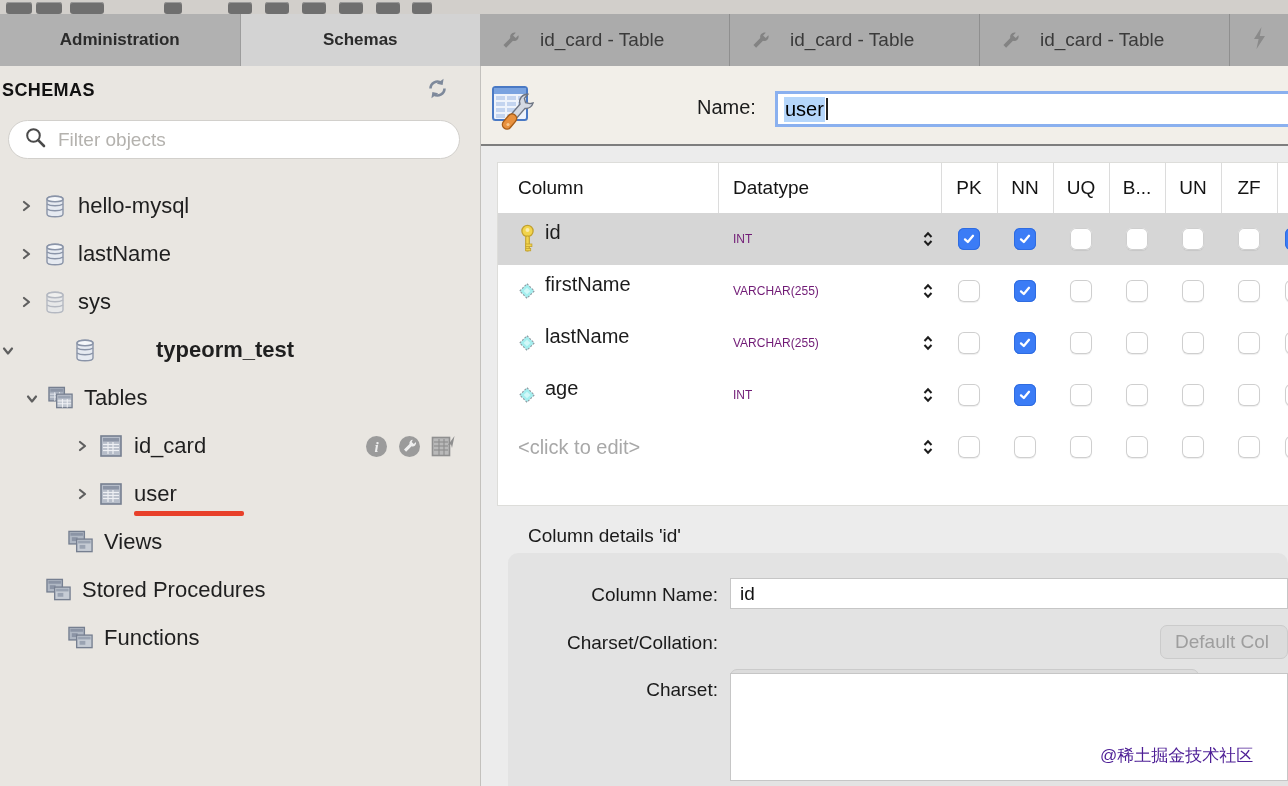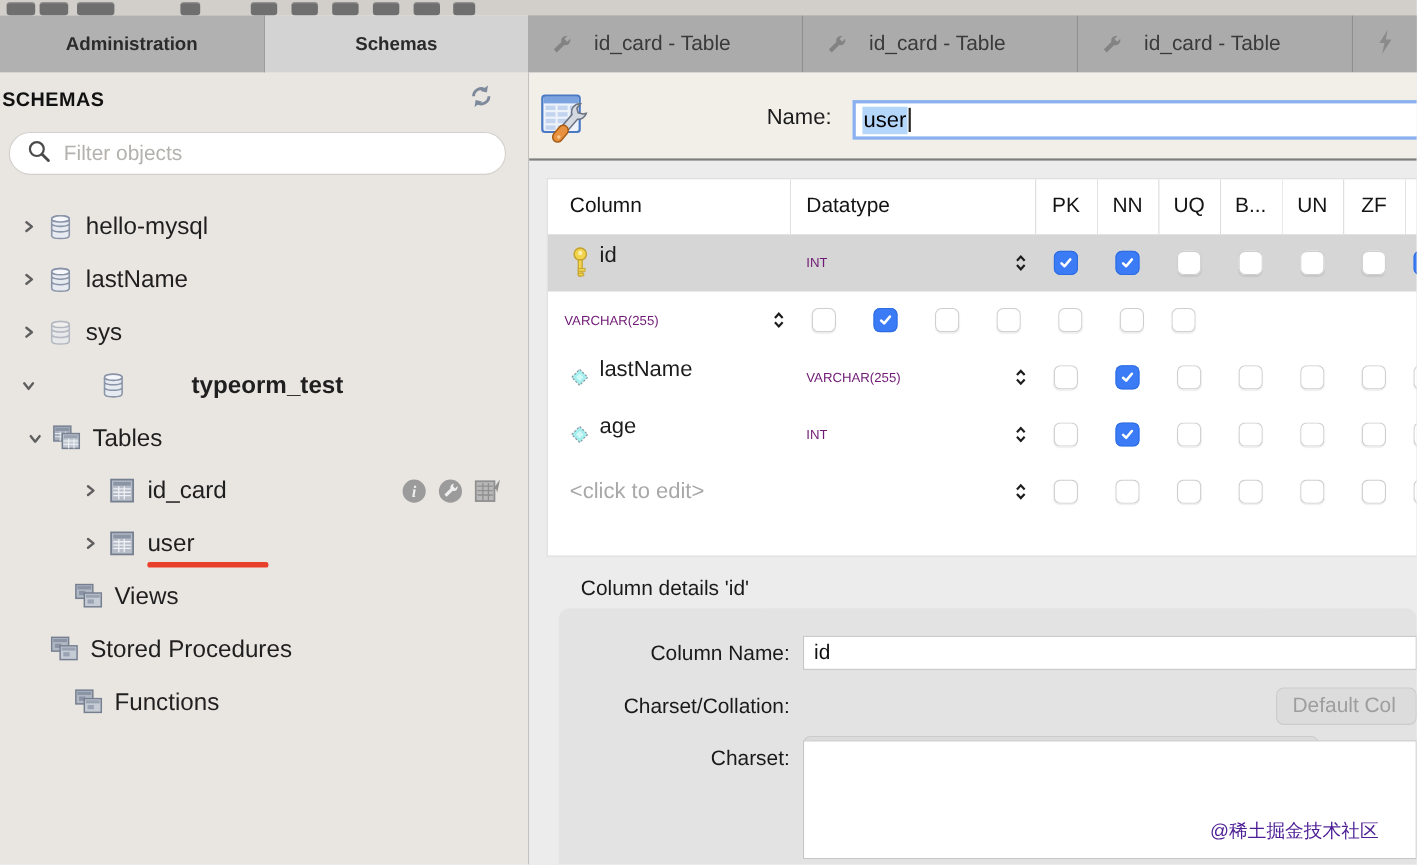--- a/index.html
+++ b/index.html
@@ -202,21 +202,21 @@
           </span>
           <span class="node-icon">
             <svg width="24" height="25" viewBox="0 0 24 25">
               <path d="M4 5c0-1.8 3.6-2.8 8-2.8s8 1 8 2.8v15c0 1.8-3.6 2.8-8 2.8s-8-1-8-2.8z" fill="#e6eaf1" stroke="#8a94a8" stroke-width="1.4"></path>
               <ellipse cx="12" cy="5" rx="8" ry="2.8" fill="#f5f7fa" stroke="#8a94a8" stroke-width="1.4"></ellipse>
               <path d="M4 10c1.7 1.2 4.6 1.8 8 1.8s6.3-.6 8-1.8M4 15c1.7 1.2 4.6 1.8 8 1.8s6.3-.6 8-1.8" stroke="#8a94a8" stroke-width="1.4" fill="none"></path>
             </svg>
           </span>
           <span class="tree-label">sys</span>
         </div>
-        <div class="tree-row bold" style="padding-left: 18px; gap: 48px;">
+        <div class="tree-row bold" style=" gap: 48px;">
           <span class="chev">
             <svg width="14" height="13" viewBox="0 0 14 13">
               <path d="M3 4.5l4 5 4-5" fill="none" stroke="#5f5f5f" stroke-width="2.2" stroke-linecap="round" stroke-linejoin="round"></path>
             </svg>
           </span>
           <span class="node-icon">
             <svg width="24" height="25" viewBox="0 0 24 25">
               <path d="M4 5c0-1.8 3.6-2.8 8-2.8s8 1 8 2.8v15c0 1.8-3.6 2.8-8 2.8s-8-1-8-2.8z" fill="#e6eaf1" stroke="#8a94a8" stroke-width="1.4"></path>
               <ellipse cx="12" cy="5" rx="8" ry="2.8" fill="#f5f7fa" stroke="#8a94a8" stroke-width="1.4"></ellipse>
               <path d="M4 10c1.7 1.2 4.6 1.8 8 1.8s6.3-.6 8-1.8M4 15c1.7 1.2 4.6 1.8 8 1.8s6.3-.6 8-1.8" stroke="#8a94a8" stroke-width="1.4" fill="none"></path>
@@ -465,20 +465,29 @@
             <div class="cb"></div>
           </div>
           <div class="c-cb">
             <div class="cb"></div>
           </div>
           <div class="c-part">
             <div class="cb on"></div>
           </div>
         </div>
         <div class="g-row">
+          <div class="c-name">
+            <span class="ric">
+              <svg width="20" height="20" viewBox="0 0 20 20">
+                <rect x="4.3" y="4.3" width="11.4" height="11.4" transform="rotate(45 10 10)" fill="#a5efef" stroke="#8f969e" stroke-width="1.2" stroke-dasharray="2.2 1.6"></rect>
+                <rect x="7.4" y="7.4" width="5.2" height="5.2" transform="rotate(45 10 10)" fill="#d2f8f8"></rect>
+              </svg>
+            </span>
+            <span class="rlabel">firstName</span>
+          </div>
           <div class="c-type"><span class="dt-clip">VARCHAR(255)</span></div>
           <div class="c-step stepper-dark">
             <svg width="12" height="18" viewBox="0 0 12 18">
               <path d="M2.5 7 6 3.2 9.5 7" stroke="#1d1d1d" stroke-width="2" fill="none"></path>
               <path d="M2.5 11 6 14.8 9.5 11" stroke="#1d1d1d" stroke-width="2" fill="none"></path>
             </svg>
           </div>
           <div class="c-cb">
             <div class="cb"></div>
           </div>

